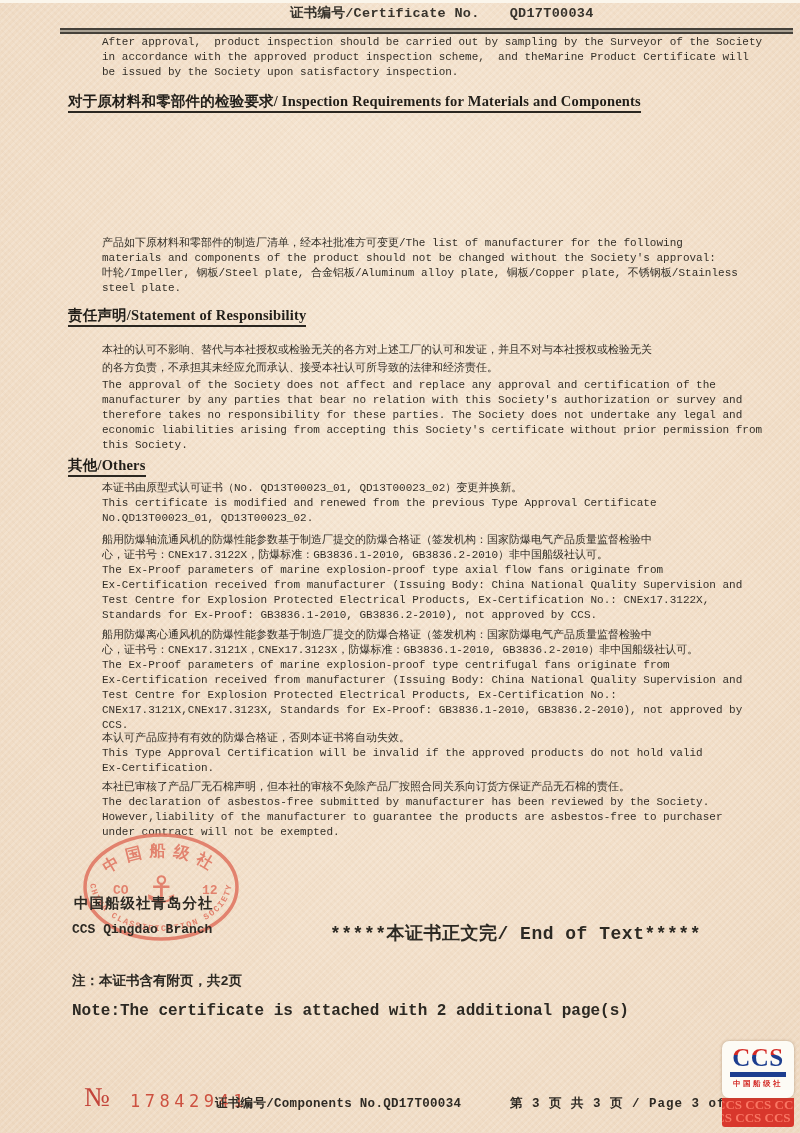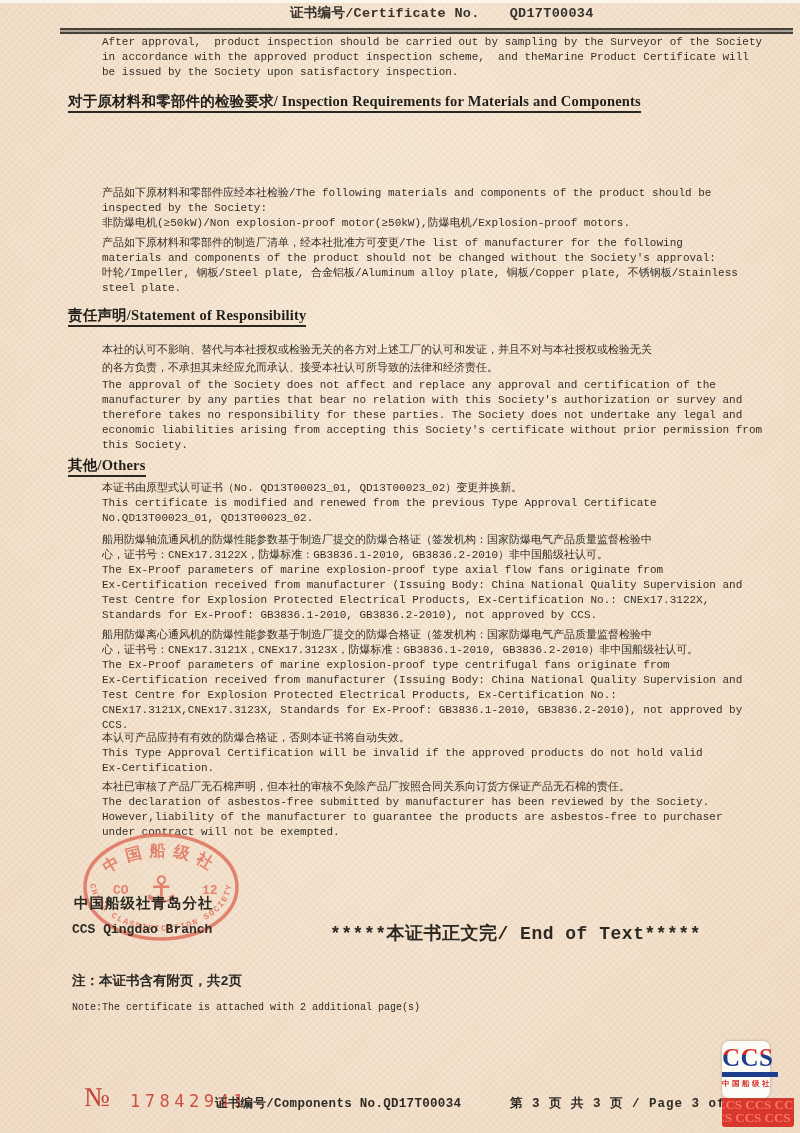--- a/index.html
+++ b/index.html
@@ -65,21 +65,21 @@
     position: absolute; left: 330px; top: 921px;
     font-size: 18px; font-weight: bold; letter-spacing: 0.5px; color: #2c2923;
   }
   
   .note-cn {
     position: absolute; left: 72px; top: 972px;
     font-size: 13.5px; font-weight: bold; color: #2c2923;
   }
   .note-en {
     position: absolute; left: 72px; top: 1002px;
-    font-size: 10px; font-weight: normal; color: #2c2923;
+    font-size: 16px; font-weight: bold; color: #2c2923;
   }
   
   .serial-prefix {
     position: absolute; left: 84px; top: 1082px;
     font-family: "Liberation Serif", serif;
     font-size: 27px; color: #c3443a; font-weight: normal;
   }
   .serial-number {
     position: absolute; left: 130px; top: 1091px;
     font-size: 17px; color: #cd5140; letter-spacing: 4.5px;
@@ -88,21 +88,21 @@
   .footer-certno {
     position: absolute; left: 215px; top: 1095px;
     font-size: 12.5px; font-weight: bold; color: #2e2a24; letter-spacing: 0.3px;
   }
   .footer-page {
     position: absolute; left: 510px; top: 1095px;
     font-size: 12.5px; font-weight: bold; color: #2e2a24; letter-spacing: 1px;
   }
   
   .sticker {
-    position: absolute; left: 722px; top: 1041px; width: 48px; height: 57px;
+    position: absolute; left: 722px; top: 1041px; width: 72px; height: 57px;
     background: #fdfbf5; border-radius: 7px;
     box-shadow: 0 0 3px rgba(120,90,60,0.45);
     text-align: center; padding-top: 4px; z-index: 3;
   }
   .ccs-text {
     font-family: "Liberation Serif", serif;
     font-size: 25px; font-weight: bold; letter-spacing: 0.5px; line-height: 25px;
     background: linear-gradient(#d42b26 0 42%, #1d3e8f 42% 100%);
     -webkit-background-clip: text; background-clip: text;
     color: transparent; display: inline-block;
@@ -133,23 +133,20 @@
   <div class="hdr">
     <span>证书编号/Certificate No.</span><span class="num">QD17T00034</span>
   </div>
   <div class="hdr-rule"></div>
 
   <div class="para" style="top:35px">After approval,  product inspection should be carried out by sampling by the Surveyor of the Society
 in accordance with the approved product inspection scheme,  and theMarine Product Certificate will
 be issued by the Society upon satisfactory inspection.</div>
 
   <div class="heading" style="top:92px">对于原材料和零部件的检验要求/ Inspection Requirements for Materials and Components</div>
-  <div class="para" style="top:186px">产品如下原材料和零部件应经本社检验/The following materials and components of the product should be
-inspected by the Society:
-非防爆电机(≥50kW)/Non explosion-proof motor(≥50kW),防爆电机/Explosion-proof motors.</div>
   <div class="para" style="top:236px">产品如下原材料和零部件的制造厂清单，经本社批准方可变更/The list of manufacturer for the following
 materials and components of the product should not be changed without the Society's approval:
 叶轮/Impeller, 钢板/Steel plate, 合金铝板/Aluminum alloy plate, 铜板/Copper plate, 不锈钢板/Stainless
 steel plate.</div>
 
   <div class="heading" style="top:306px">责任声明/Statement of Responsibility</div>
   <div class="para" style="top:378px">The approval of the Society does not affect and replace any approval and certification of the
 manufacturer by any parties that bear no relation with this Society's authorization or survey and
 therefore takes no responsibility for these parties. The Society does not undertake any legal and
 economic liabilities arising from accepting this Society's certificate without prior permission from

